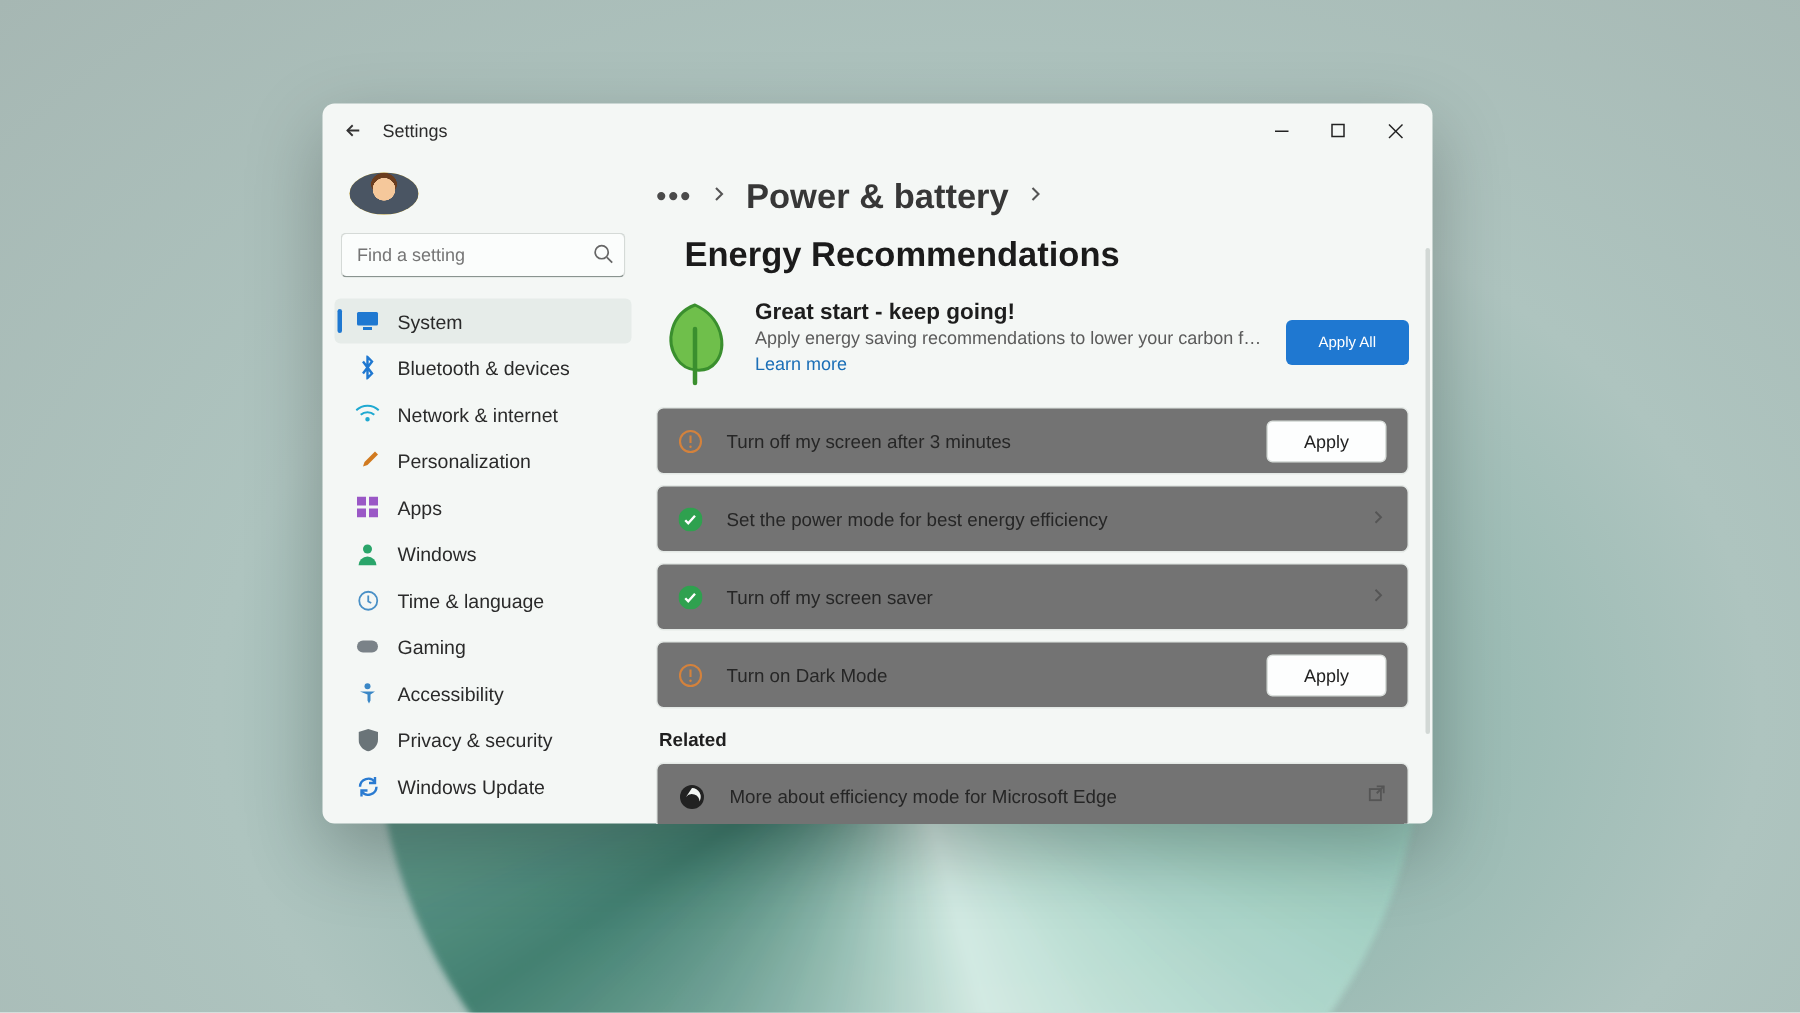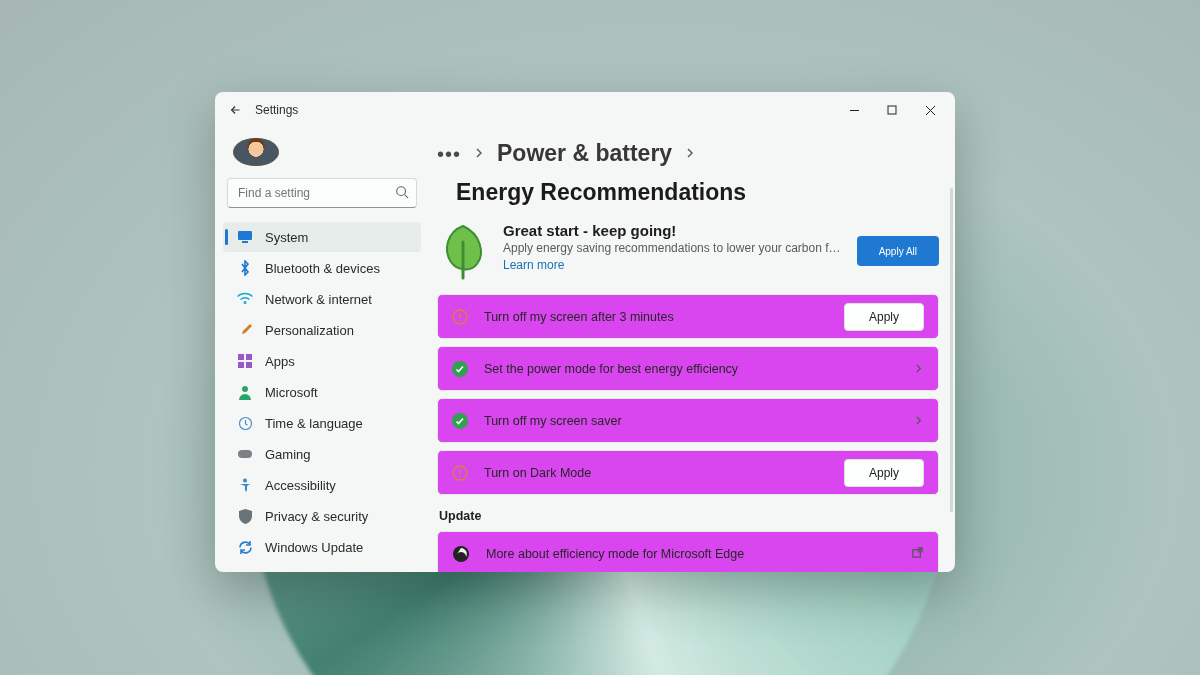--- a/index.html
+++ b/index.html
@@ -11,21 +11,21 @@
   .swirl {
     position: absolute; left: 50%; top: 60%; width: 700px; height: 700px;
     transform: translate(-50%,-40%);
     background:
       radial-gradient(circle at 45% 50%, rgba(255,255,255,0.16) 0 8%, transparent 12%),
       conic-gradient(from 20deg at 50% 50%, #2f6e5f, #8cc2b3, #d6ebe4, #3c7a6b, #a7d2c6, #2f6e5f);
     border-radius: 50%; filter: blur(2px) contrast(1.05);
     opacity: .9;
   }
   .window {
-    position: absolute; left: 215px; top: 92px; width: 740px; height: 480px;
+    position: absolute; left: 215px; top: 69px; width: 740px; height: 480px;
     background: #f4f7f5; border-radius: 8px;
     box-shadow: 0 18px 50px rgba(0,0,0,.25);
     display: flex; flex-direction: column; overflow: hidden;
   }
   .titlebar {
     height: 36px; display: flex; align-items: center; padding: 0 6px 0 12px; gap: 10px;
   }
   .titlebar .back { width: 18px; height: 18px; display:flex;align-items:center;justify-content:center; color:#333; cursor:pointer; }
   .titlebar .title { font-size: 12px; color:#2c2c2c; }
   .winbtns { margin-left:auto; display:flex; }
@@ -64,21 +64,21 @@
   .leaf { width:52px; height:58px; }
   .hero-text { flex:1; min-width:0; }
   .hero-title { font-size:15px; font-weight:600; color:#1d1d1d; }
   .hero-sub { font-size:12px; color:#5b5b5b; margin-top:2px; white-space:nowrap; overflow:hidden; text-overflow:ellipsis; }
   .learn { font-size:12px; color:#1b6fb7; margin-top:3px; cursor:pointer; display:inline-block; }
   .btn-primary {
     background:#1f78d1; color:#fff; border:none; height:30px; padding:0 22px; border-radius:4px;
     font-size:10px; cursor:pointer; align-self:center;
   }
   .card {
-    background:#d946ef; border:1px solid #e4e9e6; border-radius:5px;
+    background:#737373; border:1px solid #e4e9e6; border-radius:5px;
     display:flex; align-items:center; gap:16px; padding:5px 14px; height:45px; margin-bottom:7px;
   }
   .status { width:16px; height:16px; display:flex; align-items:center; justify-content:center; }
   .card-label { font-size:12.5px; color:#262626; flex:1; }
   .btn-outline {
     background:#fdfefe; border:1px solid #dadfdc; height:28px; padding:0 24px;
     border-radius:4px; font-size:12px; color:#222; cursor:pointer;
   }
   .chev-right svg { width:11px; height:11px; color:#555; }
   .section-title { font-size:12.5px; font-weight:600; color:#1f1f1f; margin:14px 0 8px 2px; }
@@ -177,21 +177,21 @@
             </span>
             <span>Apps</span>
           </div>
           <div class="navitem">
             <span class="navicon">
               <svg width="14" height="15" viewBox="0 0 14 15" fill="#2aa56a">
                 <circle cx="7" cy="4" r="3"></circle>
                 <path d="M1 15a6 6 0 0 1 12 0z"></path>
               </svg>
             </span>
-            <span>Microsoft</span>
+            <span>Windows</span>
           </div>
           <div class="navitem">
             <span class="navicon">
               <svg width="15" height="15" viewBox="0 0 15 15" fill="none" stroke="#4a90c6" stroke-width="1.2">
                 <circle cx="7.5" cy="7.5" r="6"></circle>
                 <path d="M7.5 4v4l2 1"></path>
               </svg>
             </span>
             <span>Time &amp; language</span>
           </div>
@@ -306,21 +306,21 @@
                 <circle cx="8" cy="8" r="7"></circle>
                 <line x1="8" y1="4" x2="8" y2="9"></line>
                 <circle cx="8" cy="11.5" r=".8" fill="#d4823c" stroke="none"></circle>
               </svg>
             </span>
             <span class="card-label">Turn on Dark Mode</span>
             <button class="btn-outline">Apply</button>
           </div>
         </div>
 
-      <div class="section-title">Update</div>
+      <div class="section-title">Related</div>
       <div class="card">
         <span class="edge-icon">
           <svg viewBox="0 0 18 18">
               <circle cx="9" cy="9" r="8" fill="#222"></circle>
               <path d="M9 3 a6 6 0 0 1 5 9 a5 5 0 0 0 -9 -3" fill="#f4f7f5"></path>
             </svg>
         </span>
         <span class="card-label">More about efficiency mode for Microsoft Edge</span>
         <span class="ext-icon">
           <svg viewBox="0 0 14 14" fill="none" stroke="currentColor" stroke-width="1.3">

